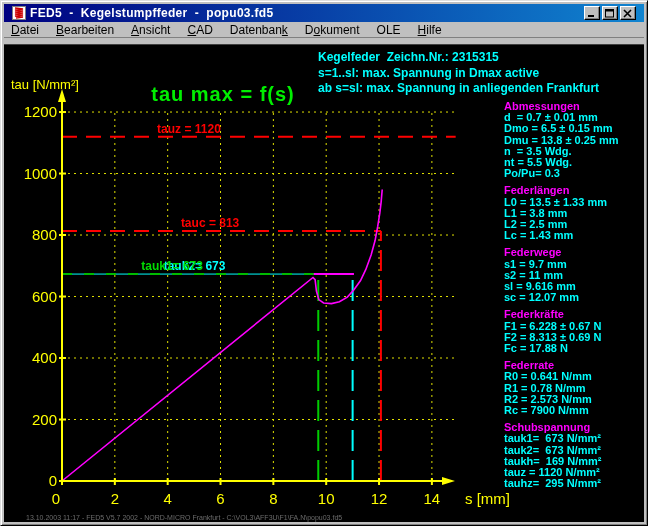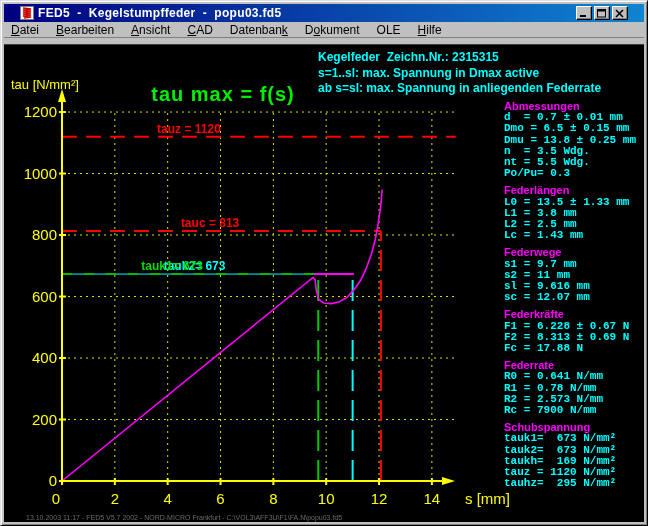--- a/index.html
+++ b/index.html
@@ -8,21 +8,21 @@
     position:relative;width:648px;height:526px;background:#c0c0c0;
     font-family:"Liberation Sans",sans-serif;
     border-top:1px solid #dfdfdf;border-left:1px solid #dfdfdf;
     border-right:1px solid #000;border-bottom:1px solid #000;
     box-shadow:inset 1px 1px 0 #fff,inset -1px -1px 0 #808080;
     overflow:hidden;
   }
   .titlebar{
     position:absolute;left:3px;top:3px;right:3px;height:18px;
     background:linear-gradient(to right,#000080,#1084d0);
-    display:flex;align-items:center;padding:0 16px;
+    display:flex;align-items:center;padding:0 8px;
   }
   .titlebar .title{
     color:#fff;font-size:12px;font-weight:bold;margin-left:4px;
     white-space:pre;flex:1;letter-spacing:0.3px;
   }
   .app-icon{width:14px;height:14px;background:#fff;border:1px solid #808080;display:flex;align-items:center;justify-content:center;}
   .win-buttons{display:flex;gap:2px;}
   .win-btn{
     width:16px;height:14px;background:#c0c0c0;
     border-top:1px solid #fff;border-left:1px solid #fff;
@@ -44,21 +44,21 @@
   .info-block{
     position:absolute;left:317px;top:49px;width:330px;
     color:#00ffff;font-size:12px;font-weight:bold;line-height:15.5px;white-space:pre;
   }
   .panel{
     position:absolute;left:503px;top:100px;width:142px;
     font-size:11px;font-weight:bold;line-height:11.2px;white-space:pre;
   }
   .panel .section{margin-bottom:6px;}
   .panel .section-title{color:#ff00ff;}
-  .panel .panel-line{color:#00ffff;font-family:Liberation Mono, monospace;}
+  .panel .panel-line{color:#00ffff;}
   text{font-family:"Liberation Sans",sans-serif;}
 </style>
 </head>
 <body>
 
 <div class="window">
 
   <div class="titlebar">
     <span class="app-icon">
       <svg width="12" height="12" viewBox="0 0 12 12">
@@ -159,17 +159,17 @@
       <line x1="58" y1="172.52999999999997" x2="65" y2="172.52999999999997" stroke="#ffff00" stroke-width="2"></line>
       <text x="56" y="177.52999999999997" fill="#ffff00" font-size="15px" text-anchor="end">1000</text>
       <line x1="58" y1="111.036" x2="65" y2="111.036" stroke="#ffff00" stroke-width="2"></line>
       <text x="56" y="116.036" fill="#ffff00" font-size="15px" text-anchor="end">1200</text>
       <text x="222" y="100" fill="#00ee00" font-size="20px" font-weight="bold" text-anchor="middle" letter-spacing="1px">tau max = f(s)</text>
       <text x="10" y="88" fill="#ffff00" font-size="13px">tau [N/mm²]</text>
       <text x="464" y="503" fill="#ffff00" font-size="15px">s [mm]</text>
       <text x="25" y="519" fill="#6b6b6b" font-size="7px">13.10.2003 11:17 - FED5 V5.7 2002 - NORD-MICRO Frankfurt - C:\VOL3\AFF3U\F1\FA.N\popu03.fd5</text>
     </svg>
 
-  <div class="info-block"><div>Kegelfeder  Zeichn.Nr.: 2315315</div><div>s=1..sl: max. Spannung in Dmax active</div><div>ab s=sl: max. Spannung in anliegenden Federrate</div></div>
+  <div class="info-block"><div>Kegelfeder  Zeichn.Nr.: 2315315</div><div>s=1..sl: max. Spannung in Dmax active</div><div>ab s=sl: max. Spannung in anliegenden Frankfurt</div></div>
 
   <div class="panel"><div class="section"><div class="section-title">Abmessungen</div><div class="panel-line">d  = 0.7 ± 0.01 mm</div><div class="panel-line">Dmo = 6.5 ± 0.15 mm</div><div class="panel-line">Dmu = 13.8 ± 0.25 mm</div><div class="panel-line">n  = 3.5 Wdg.</div><div class="panel-line">nt = 5.5 Wdg.</div><div class="panel-line">Po/Pu= 0.3</div></div><div class="section"><div class="section-title">Federlängen</div><div class="panel-line">L0 = 13.5 ± 1.33 mm</div><div class="panel-line">L1 = 3.8 mm</div><div class="panel-line">L2 = 2.5 mm</div><div class="panel-line">Lc = 1.43 mm</div></div><div class="section"><div class="section-title">Federwege</div><div class="panel-line">s1 = 9.7 mm</div><div class="panel-line">s2 = 11 mm</div><div class="panel-line">sl = 9.616 mm</div><div class="panel-line">sc = 12.07 mm</div></div><div class="section"><div class="section-title">Federkräfte</div><div class="panel-line">F1 = 6.228 ± 0.67 N</div><div class="panel-line">F2 = 8.313 ± 0.69 N</div><div class="panel-line">Fc = 17.88 N</div></div><div class="section"><div class="section-title">Federrate</div><div class="panel-line">R0 = 0.641 N/mm</div><div class="panel-line">R1 = 0.78 N/mm</div><div class="panel-line">R2 = 2.573 N/mm</div><div class="panel-line">Rc = 7900 N/mm</div></div><div class="section"><div class="section-title">Schubspannung</div><div class="panel-line">tauk1=  673 N/mm²</div><div class="panel-line">tauk2=  673 N/mm²</div><div class="panel-line">taukh=  169 N/mm²</div><div class="panel-line">tauz = 1120 N/mm²</div><div class="panel-line">tauhz=  295 N/mm²</div></div></div>
 
 </div>
 
 </body></html>

